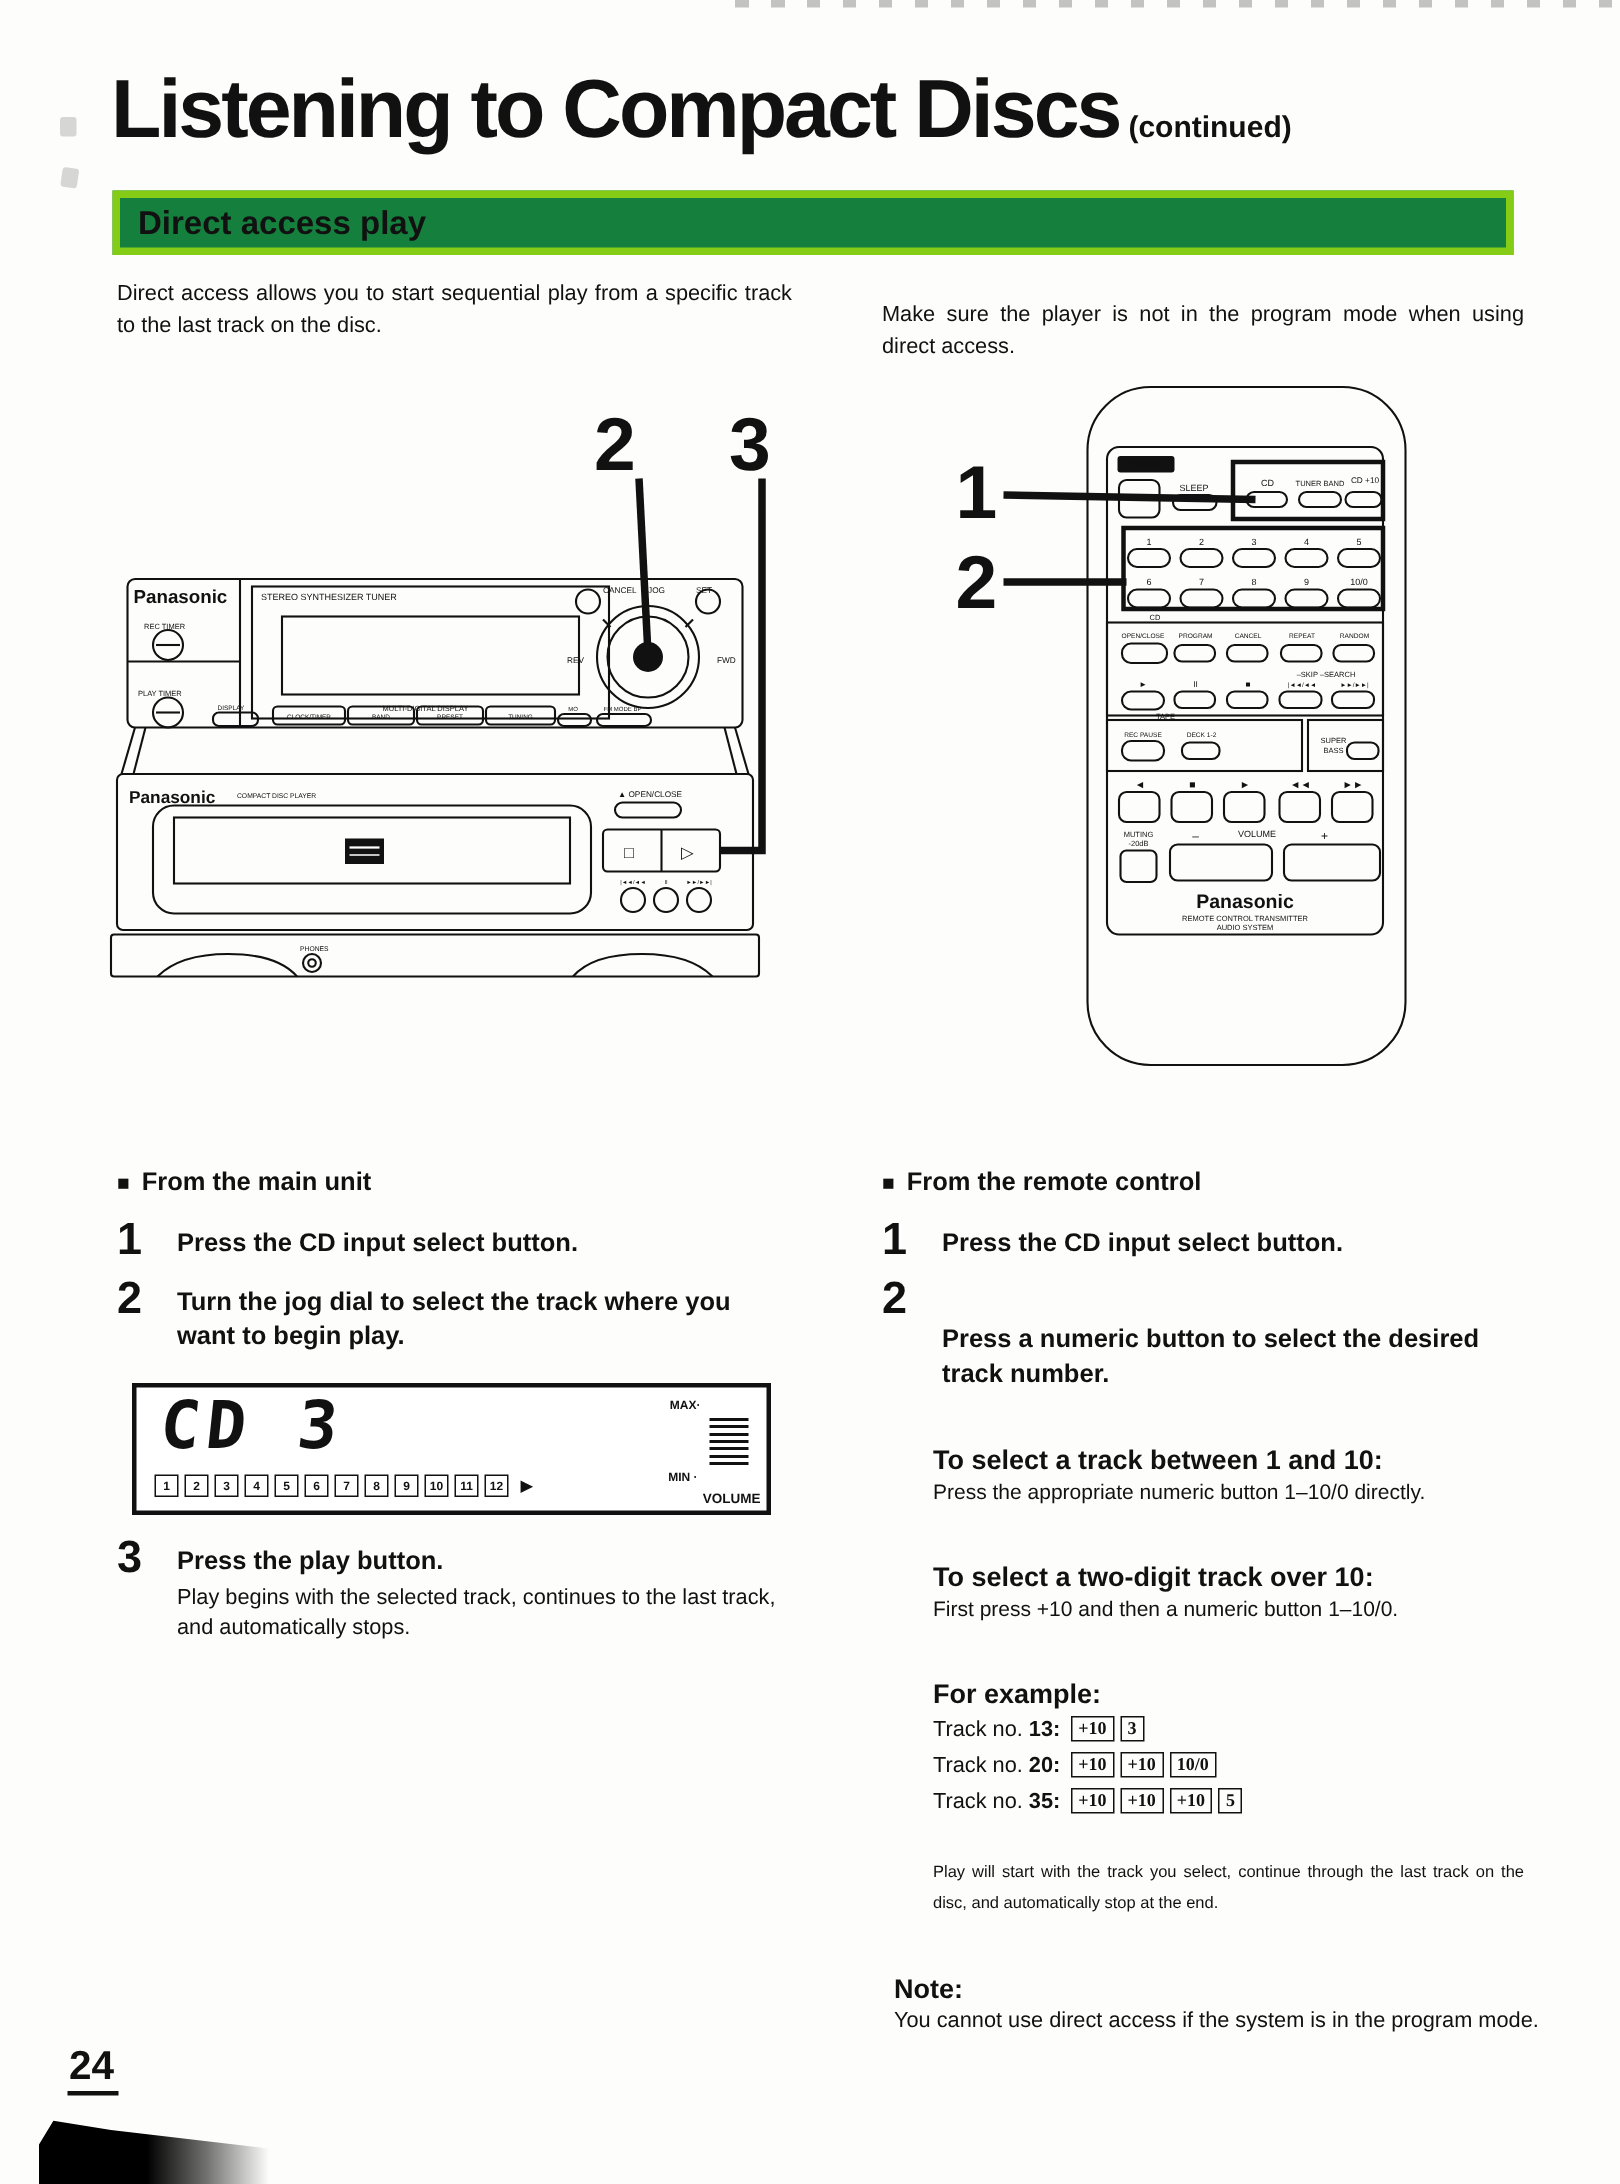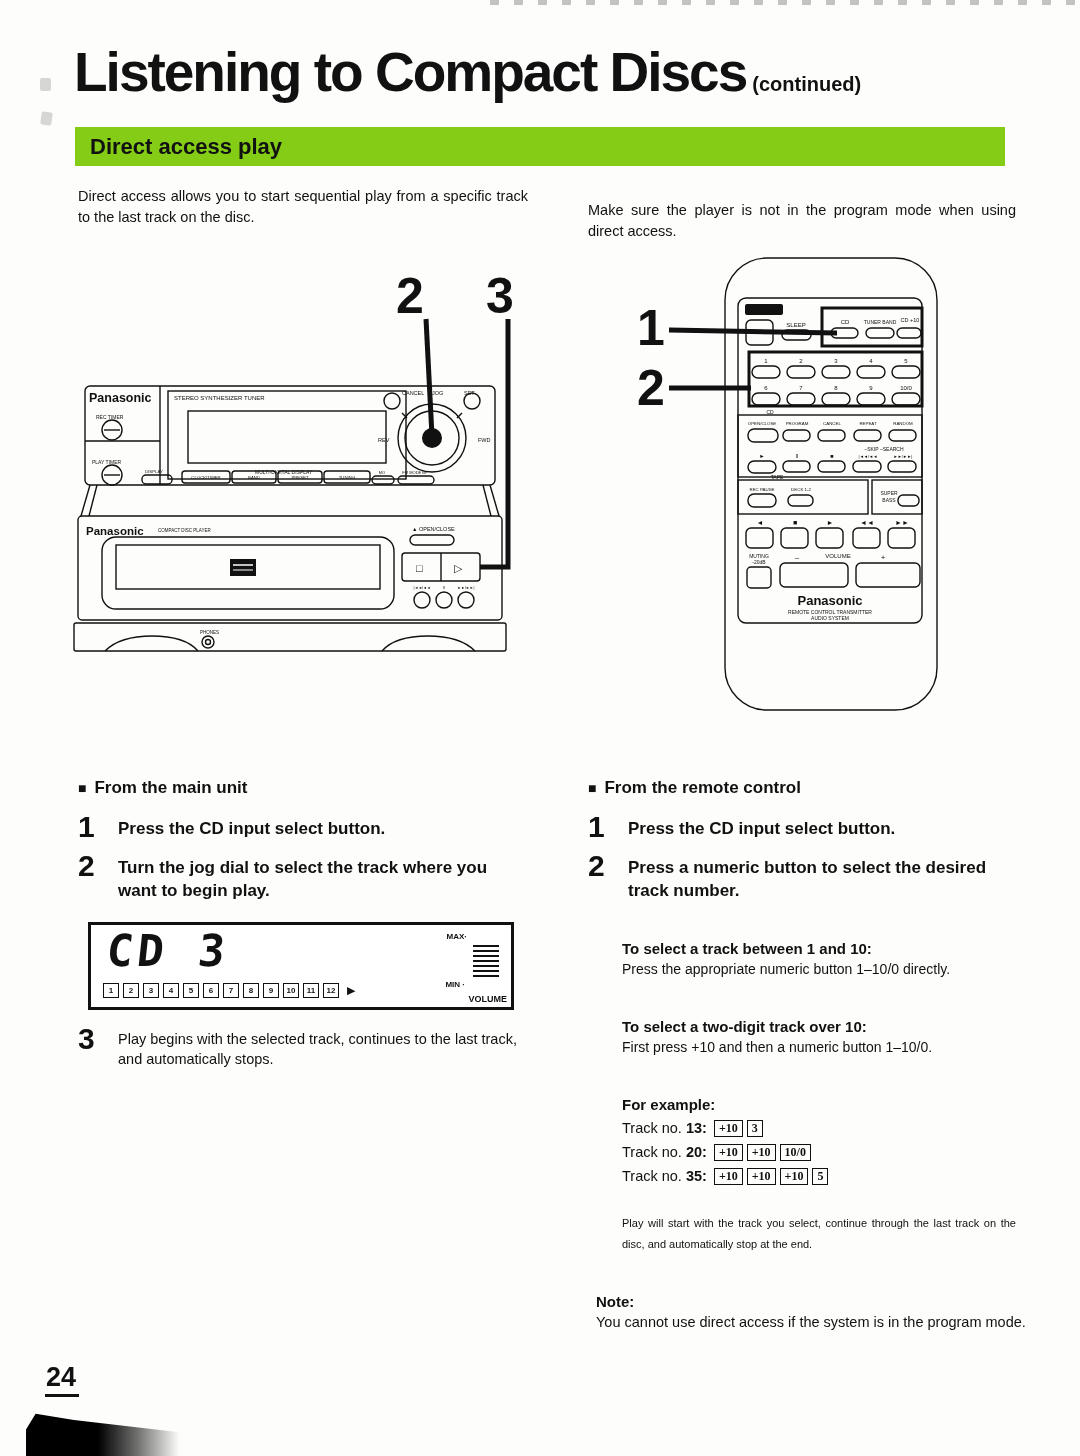--- a/index.html
+++ b/index.html
@@ -11,21 +11,21 @@
   
   .scan-noise{left:490px;top:0;width:590px;height:5px;
     background:repeating-linear-gradient(90deg,#888 0 9px,transparent 9px 24px);opacity:.5;}
   .margin-mark{width:11px;height:13px;background:#9a9a9a;opacity:.4;border-radius:2px;}
   .smudge{left:26px;top:1412px;width:160px;height:44px;
     background:linear-gradient(90deg,#000 0%,#000 45%,rgba(0,0,0,.55) 70%,rgba(0,0,0,0) 96%);
     clip-path:polygon(0 40%,6% 4%,30% 18%,100% 48%,100% 100%,0 100%);}
   
   .title{left:74px;top:40px;font-size:55px;font-weight:bold;letter-spacing:-2px;white-space:nowrap;}
   .title-suffix{font-size:20px;letter-spacing:0;font-weight:bold;margin-left:6px;}
-  .section-box{left:75px;top:127px;width:924px;height:33px;border:3px solid #84cc16;background:#84cc16;}
+  .section-box{left:75px;top:127px;width:924px;height:33px;border:5px solid #84cc16;background:#15803d;}
   .section-box span{display:block;font-size:22px;font-weight:bold;line-height:33px;padding-left:12px;}
   .intro{font-size:14.5px;line-height:21px;text-align:justify;}
   
   svg .ln{stroke:#111;fill:none;stroke-width:1.4;}
   svg text{fill:#111;stroke:none;font-family:"Liberation Sans",sans-serif;}
   svg .callout{font-size:50px;font-weight:bold;}
   svg .thick{stroke:#111;stroke-width:5;fill:none;}
   svg .heavy{stroke:#111;stroke-width:3;fill:none;}
   
   .col{width:470px;}
@@ -43,21 +43,21 @@
   .trk{width:14px;height:13px;border:1.5px solid #111;font-size:8px;font-weight:bold;
     display:flex;align-items:center;justify-content:center;}
   .trk-arrow{font-size:11px;margin-left:4px;}
   .vol-max{position:absolute;right:44px;top:7px;font-size:8px;font-weight:bold;}
   .vol-bars{position:absolute;right:12px;top:20px;width:26px;height:32px;
     background:repeating-linear-gradient(180deg,#111 0 2px,transparent 2px 5px);}
   .vol-min{position:absolute;right:46px;bottom:18px;font-size:8px;font-weight:bold;}
   .vol-label{position:absolute;right:4px;bottom:3px;font-size:9px;font-weight:bold;}
   
   .subblock{margin-left:34px;margin-top:20px;font-size:14px;line-height:21px;}
-  .subbold{font-weight:bold;font-size:15px;margin-top:36px;}
+  .subbold{font-weight:bold;font-size:18px;margin-top:36px;}
   .ex-row{margin:3px 0;font-size:14.5px;}
   .ex-num{font-weight:bold;margin-left:4px;margin-right:5px;}
   .key{display:inline-block;border:1.6px solid #111;padding:0 4px;margin:0 2px;
     font-size:12px;font-weight:bold;line-height:15px;vertical-align:1px;font-family:Liberation Serif, serif;}
   .closing{margin-left:34px;margin-top:26px;width:394px;font-size:11px;line-height:21px;text-align:justify;}
   .noteblock{margin-left:8px;margin-top:26px;font-size:14.5px;line-height:21px;}
   .page-num{left:45px;top:1362px;font-size:27px;font-weight:bold;border-bottom:3px solid #111;padding:0 3px 1px 1px;}
 </style>
 </head>
 <body>
@@ -303,36 +303,37 @@
     </div>
     <div class="vol-max">MAX·</div>
     <div class="vol-bars"></div>
     <div class="vol-min">MIN ·</div>
     <div class="vol-label">VOLUME</div>
   </div>
 
   <div class="step">
     <span class="step-num">3</span>
     <div style="width:410px;">
+      <div class="step-title">Press the play button.</div>
       <div class="step-body">Play begins with the selected track, continues to the last track, and automatically stops.</div>
     </div>
   </div>
 </div>
 
 <div class="abs" style="left:588px;top:778px;width:452px;">
   <div class="sec-head">
     <span class="bullet">■</span><span>From the remote control</span>
   </div>
   <div class="step">
     <span class="step-num">1</span>
     <div class="step-title" style="width:400px;">Press the CD input select button.</div>
   </div>
   <div class="step">
     <span class="step-num">2</span>
-    <div class="step-title" style="width:400px;">Press a numeric button to select the desired track number.</div>
+    <div class="step-title" style="width:400px;margin-top:25px;">Press a numeric button to select the desired track number.</div>
   </div>
 
   <div class="subblock">
     <div class="subbold">To select a track between 1 and 10:</div>
     <div>Press the appropriate numeric button 1–10/0 directly.</div>
     <div class="subbold">To select a two-digit track over 10:</div>
     <div>First press +10 and then a numeric button 1–10/0.</div>
     <div class="subbold">For example:</div>
 
     <div class="ex-row">

